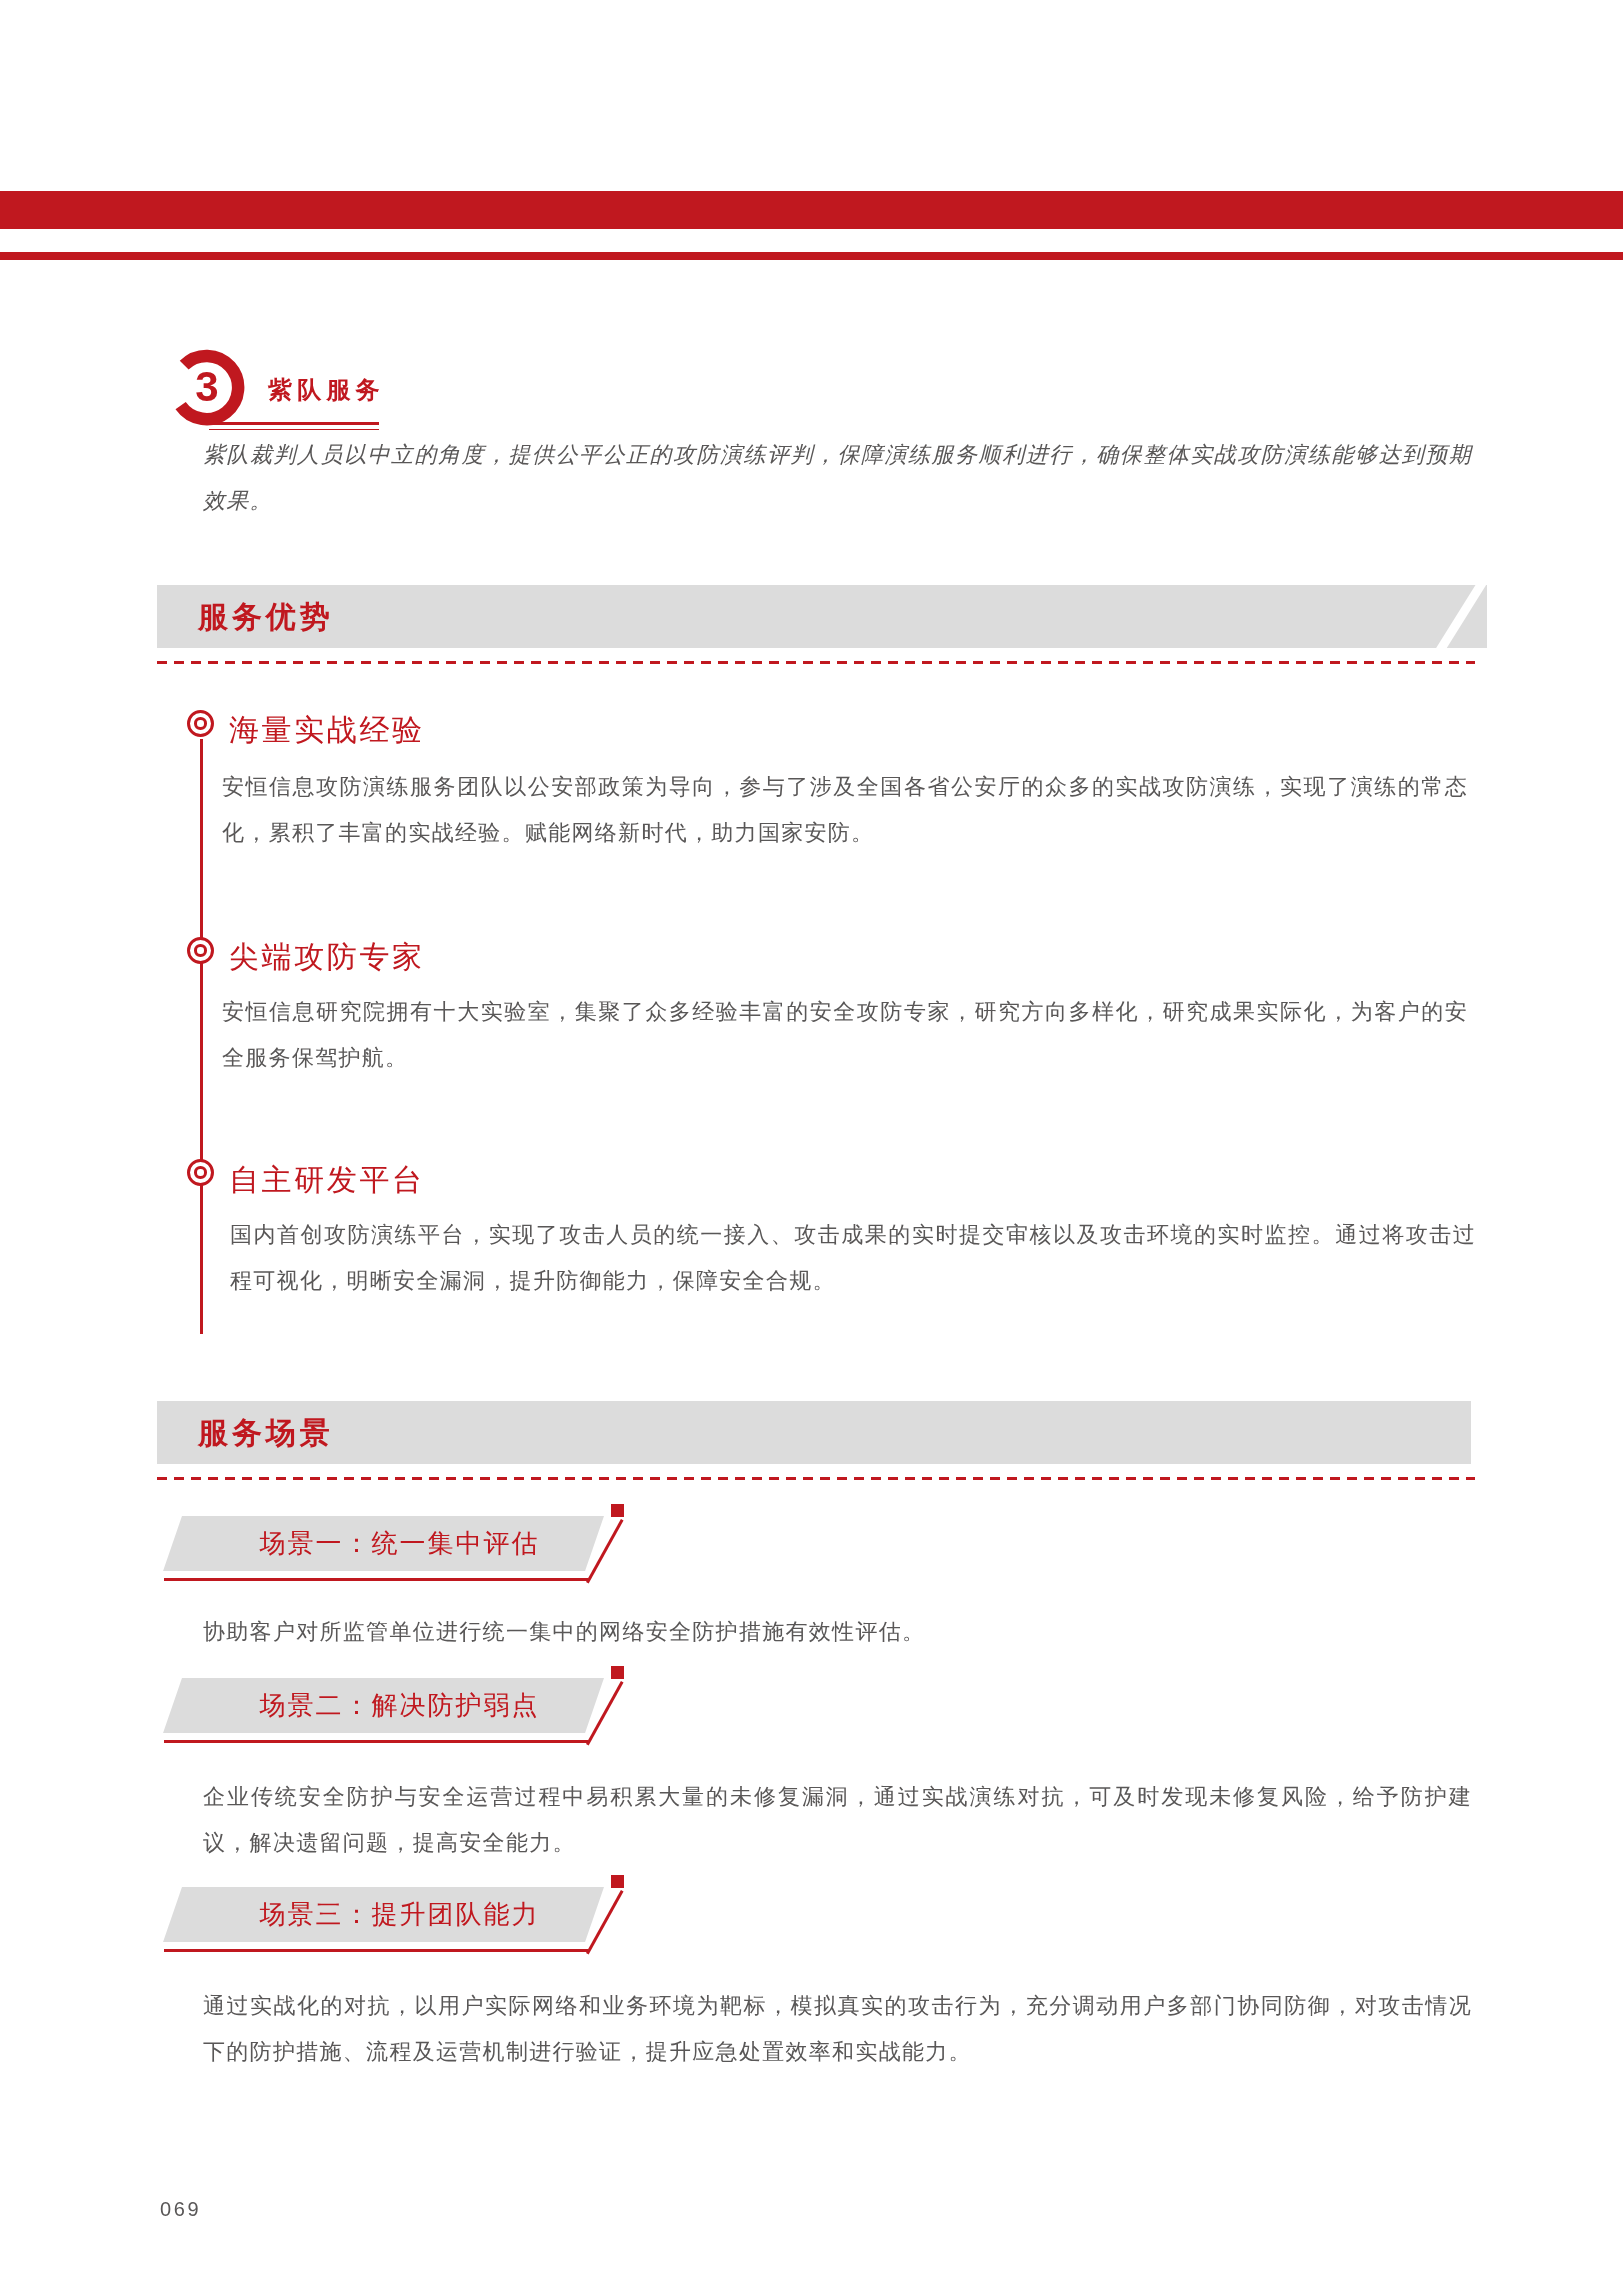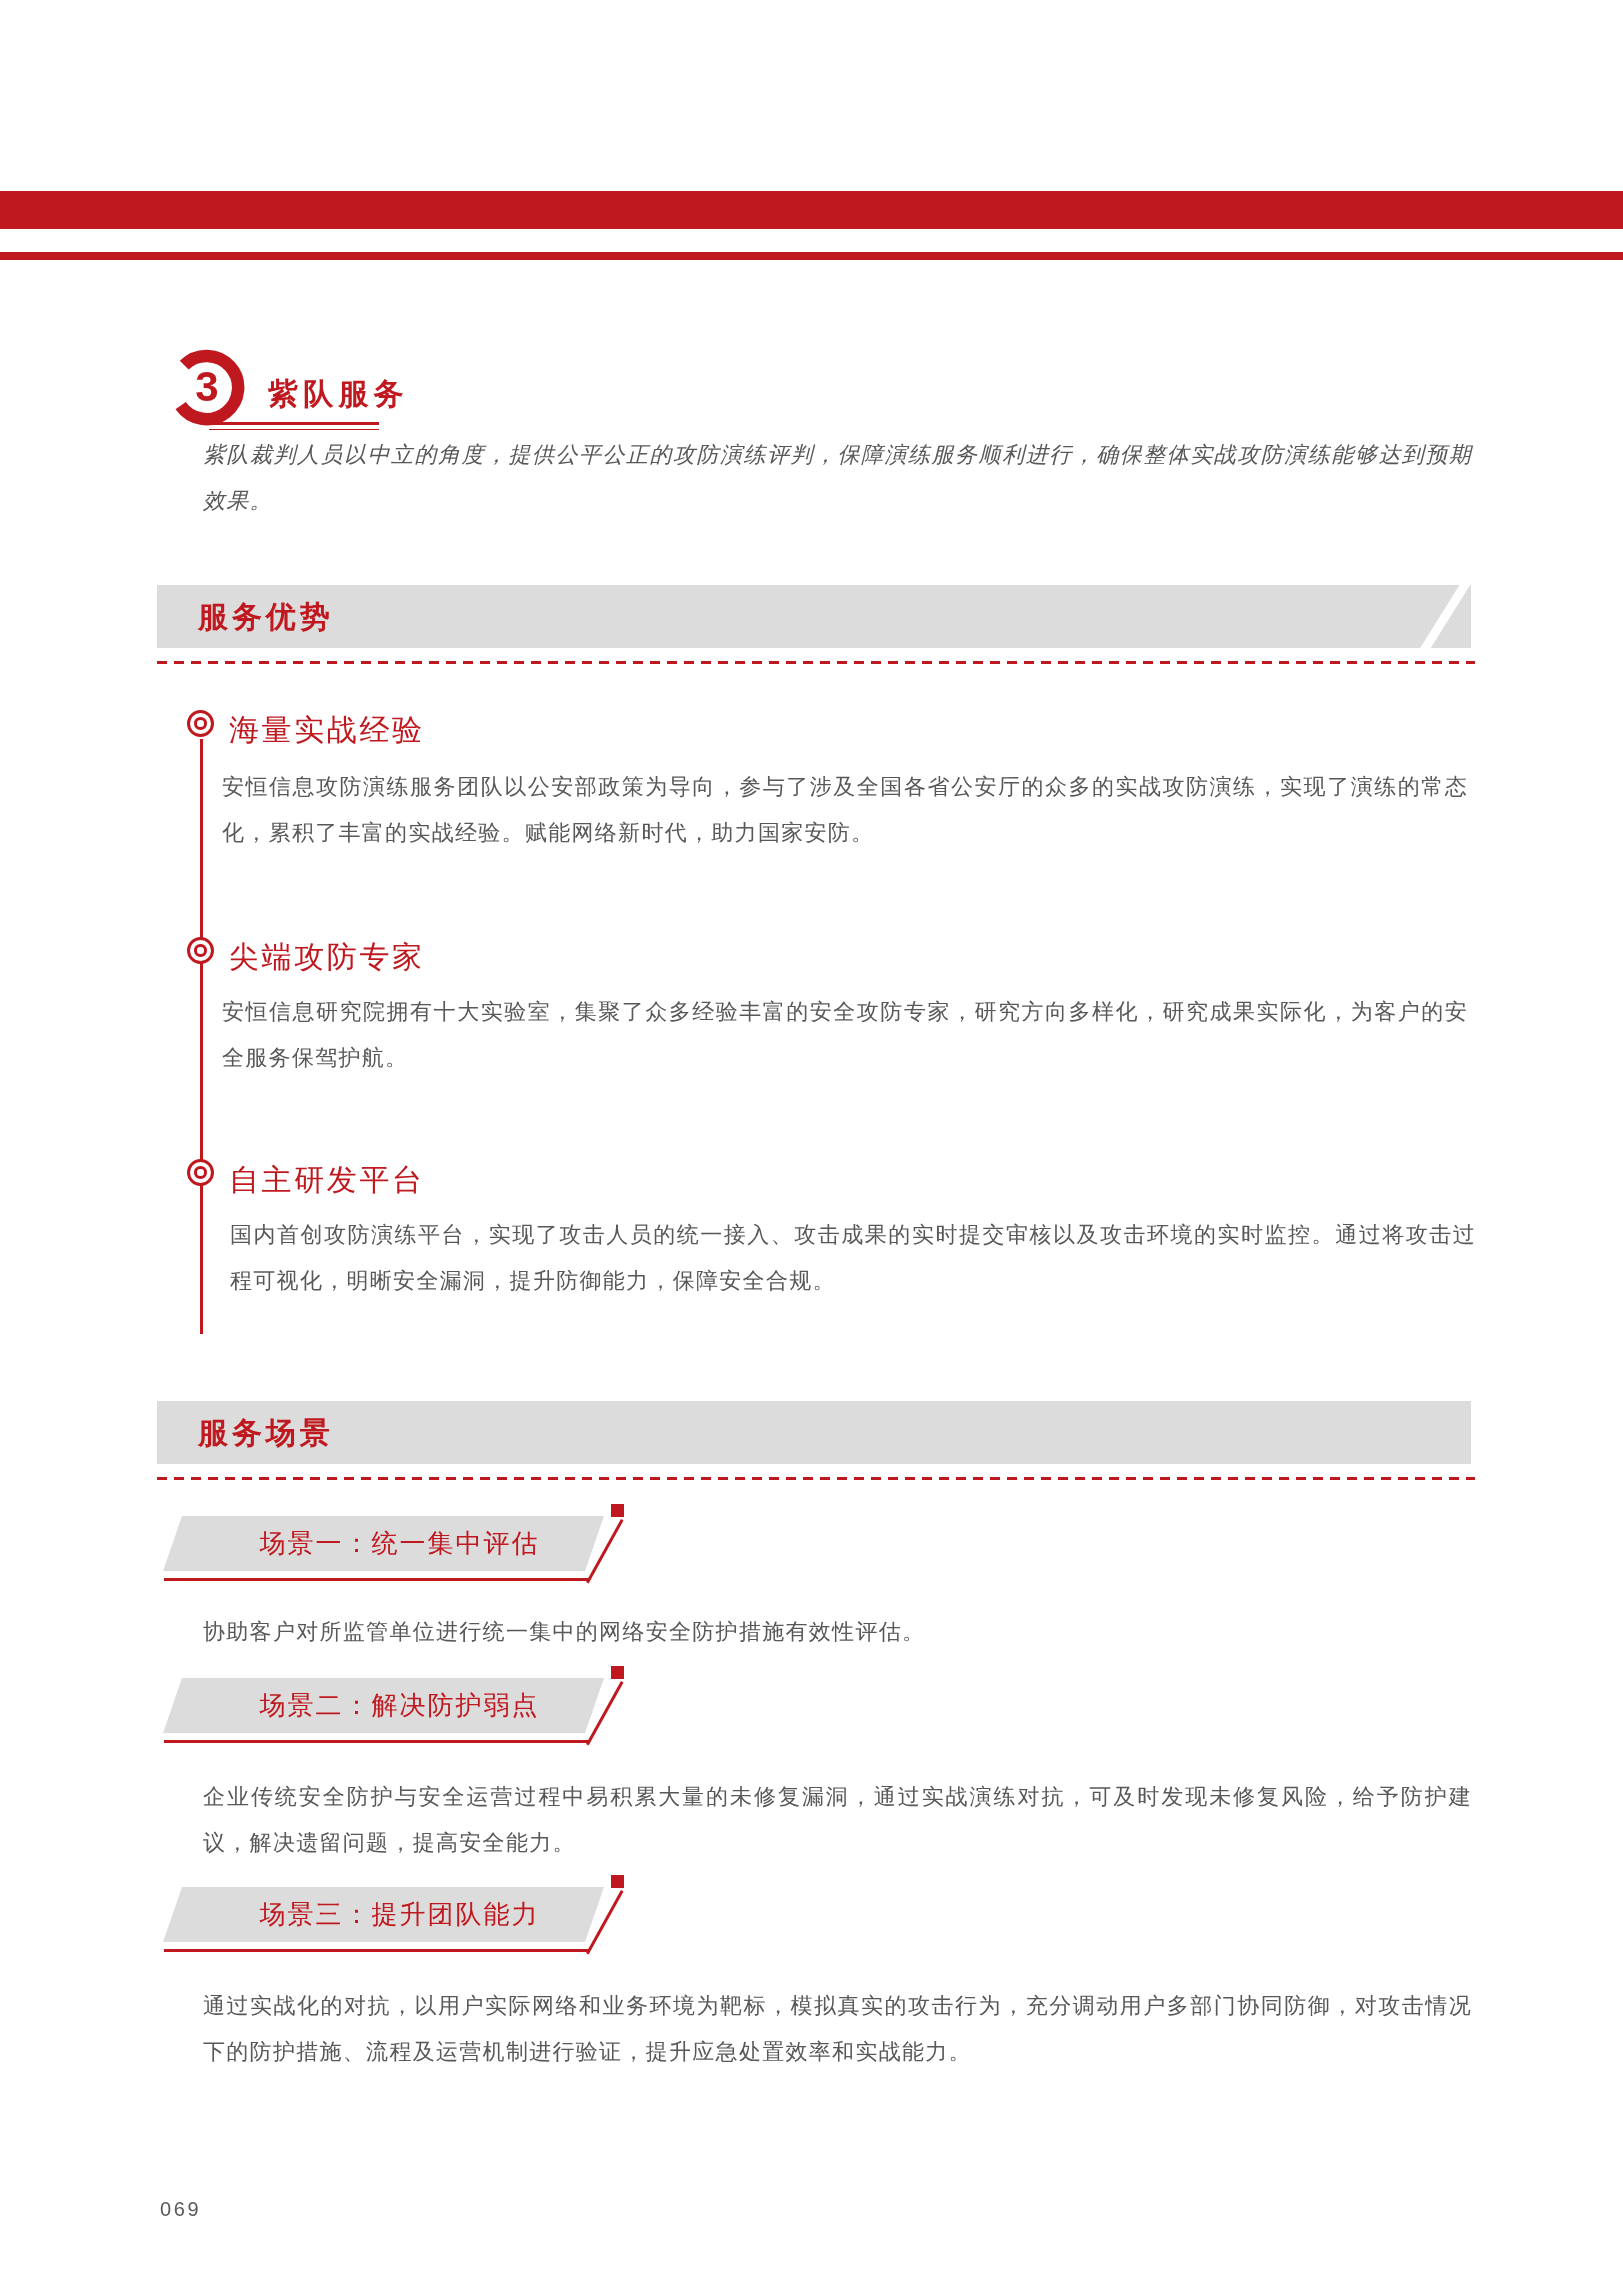--- a/index.html
+++ b/index.html
@@ -14,29 +14,29 @@
   .abs{position:absolute;}
   
   .topbar1{left:0;top:191px;width:1624px;height:38px;background:#C0181F;}
   .topbar2{left:0;top:252px;width:1624px;height:7.9px;background:#C0181F;}
 
   
   .badge-num{left:169px;top:349px;width:76px;height:76px;line-height:76px;
     text-align:center;font-size:42px;font-weight:bold;color:#C0181F;}
   .badge-line1{left:209px;top:422px;width:170px;height:3.3px;background:#C0181F;}
   .badge-line2{left:209px;top:429px;width:170px;height:1.3px;background:#C0181F;}
-  .section-title{left:268px;top:374px;font-size:30px;font-weight:bold;color:#C0181F;letter-spacing:5.2px;}
+  .section-title{left:268px;top:374px;font-size:24px;font-weight:bold;color:#C0181F;letter-spacing:5.2px;}
 
   .body-text{color:#595757;font-size:22px;line-height:46px;letter-spacing:1.3px;
     text-align:justify;text-justify:inter-character;}
   .intro{left:203px;top:432px;width:1269px;font-style:italic;}
 
   
   .sec-bar{left:157px;width:1314px;height:63px;background:#DCDCDC;overflow:hidden;}
-  .sec-bar.adv{top:585px;}
+  .sec-bar.adv{top:585px;padding-left:16px;}
   .sec-bar.scn{top:1401px;}
   .sec-bar-label{position:absolute;left:41px;top:0;height:63px;line-height:63px;
     font-size:30px;font-weight:bold;color:#C0181F;letter-spacing:3.9px;}
   .sec-slash{position:absolute;right:22px;top:-19.6px;width:9.2px;height:105px;
     background:#ffffff;transform:rotate(32deg);}
   .dash-line{left:157px;width:1318px;height:3.3px;
     background:repeating-linear-gradient(90deg,#C0181F 0 9.8px,transparent 9.8px 17px);}
   .dash1{top:661px;}
   .dash2{top:1477px;}
 

